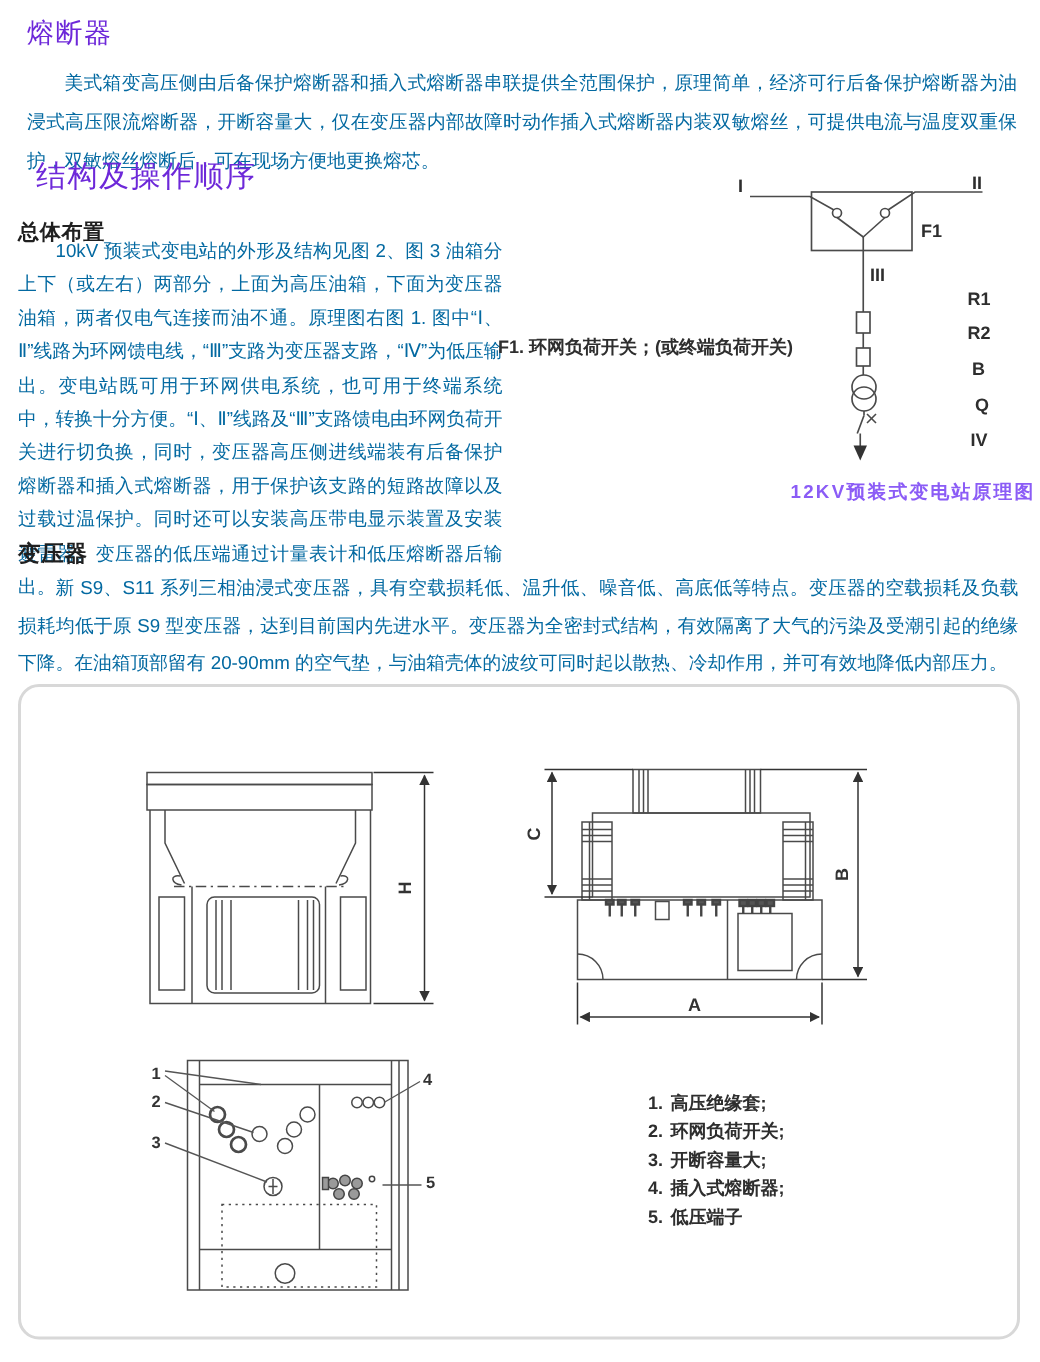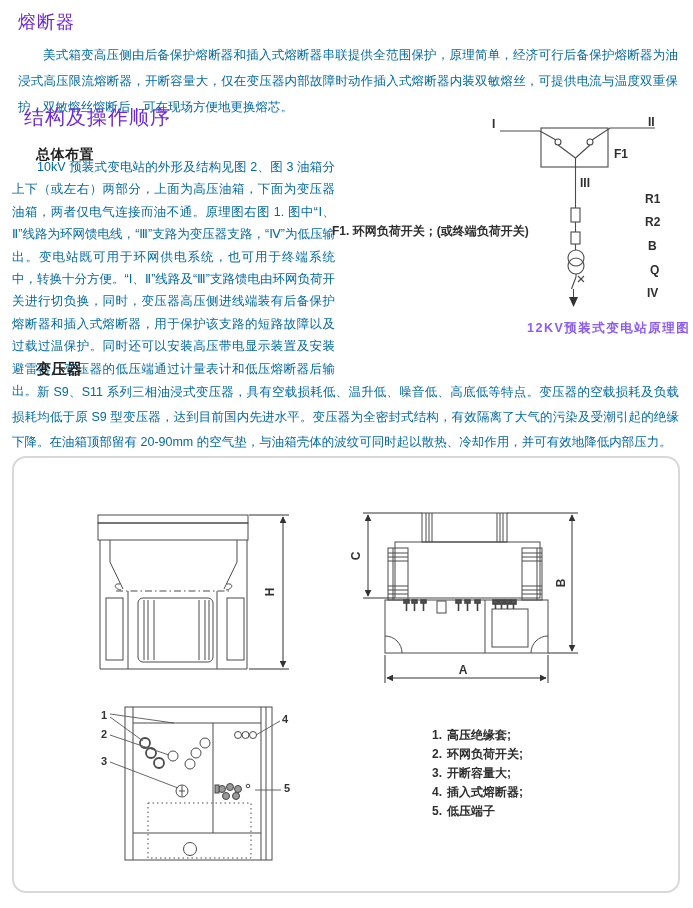--- a/index.html
+++ b/index.html
@@ -1,21 +1,21 @@
 <!DOCTYPE html>
 <html><head>
 <meta charset="utf-8">
 <style>
   html,body{margin:0;padding:0;background:#fff;}
   body{width:693px;height:908px;position:relative;font-family:"Liberation Sans",sans-serif;color:#3a3a3a;overflow:hidden;}
   .abs{position:absolute;}
   .h-gray{color:#6d28d9;font-weight:500;letter-spacing:1px;}
   .h1{left:18px;top:10px;font-size:18px;}
   .h2{left:24px;top:104px;font-size:20px;}
-  .h3{font-size:14px;font-weight:bold;color:#1f1f1f;letter-spacing:.5px;margin-left:24px;}
+  .h3{font-size:14px;font-weight:bold;color:#1f1f1f;letter-spacing:.5px;}
   .body-text{font-size:12.5px;text-align:justify;color:#0369a1;}
   .p1{left:18px;top:42px;width:660px;line-height:26px;text-indent:2em;}
   .p2{left:12px;top:156px;width:323px;line-height:22.4px;text-indent:2em;}
   .p3{left:12px;top:380px;width:667px;line-height:25px;text-indent:2em;}
   .sch-legend{left:332px;top:223px;font-size:12px;font-weight:600;color:#2e2e2e;}
   .sch-legend .row{height:17.8px;line-height:17.8px;white-space:nowrap;}
   .sch-caption{left:527px;top:320px;font-size:12.5px;font-weight:bold;color:#8b5cf6;letter-spacing:1.5px;}
   .fig-box{left:12px;top:456px;width:664px;height:433px;border:2px solid #d8d8d8;border-radius:14px;background:#fff;}
   .fig-legend{left:432px;top:726px;font-size:12px;font-weight:600;color:#2e2e2e;}
   .fig-legend .row{height:19px;line-height:19px;display:flex;gap:5px;white-space:nowrap;}

